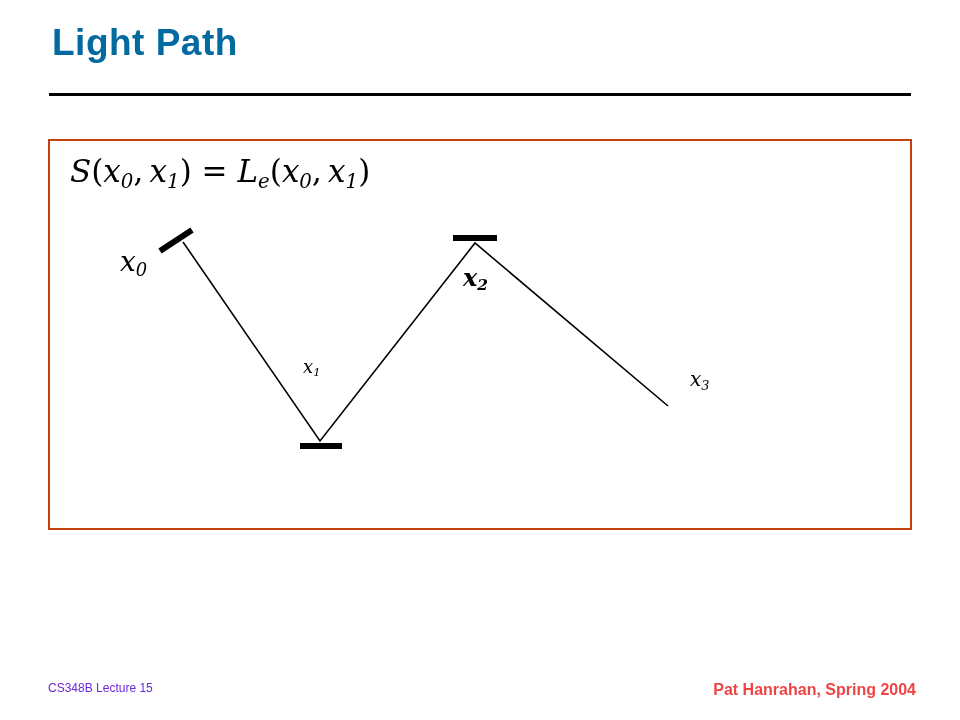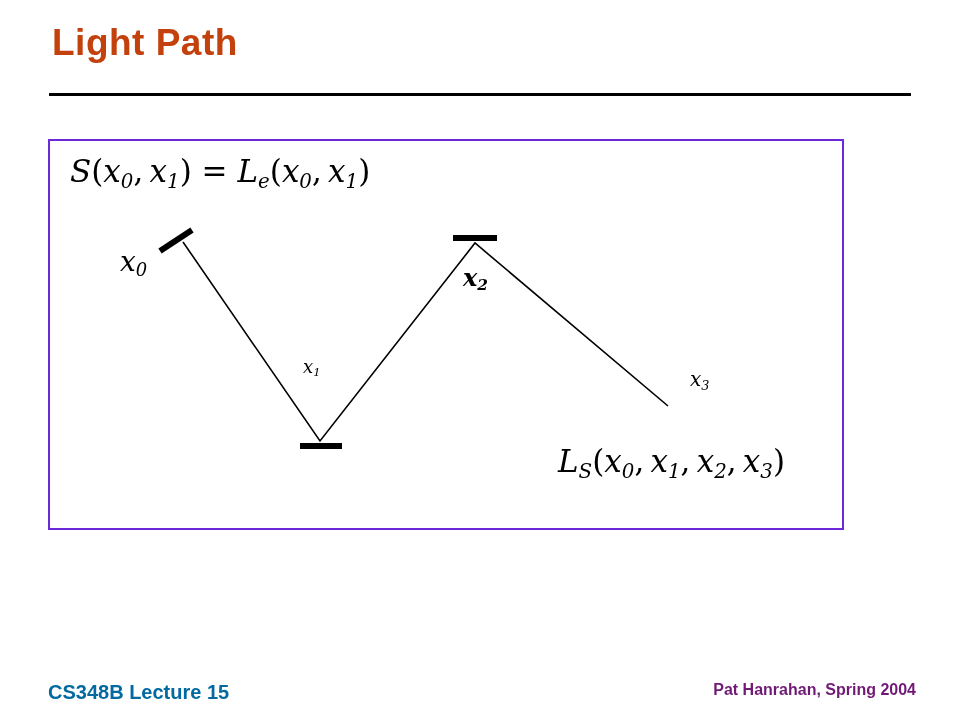--- a/index.html
+++ b/index.html
@@ -18,39 +18,39 @@
     width: 960px;
     height: 720px;
     background: #ffffff;
   }
   .slide-title {
     position: absolute;
     left: 52px;
     top: 22px;
     font-size: 37px;
     font-weight: bold;
-    color: #c2410c;
+    color: #0369a1;
     letter-spacing: 0.5px;
     text-align: center;
   }
   .title-rule {
     position: absolute;
     left: 49px;
     top: 93px;
     width: 862px;
     height: 3px;
     background: #000000;
   }
   .figure-box {
     position: absolute;
     left: 48px;
     top: 139px;
-    width: 796px;
+    width: 864px;
     height: 391px;
-    border: 2px solid #6d28d9;
+    border: 2px solid #c2410c;
     box-sizing: border-box;
     background: #ffffff;
   }
   .fig-svg {
     position: absolute;
     left: 0;
     top: 0;
     width: 864px;
     height: 391px;
   }
@@ -103,31 +103,31 @@
   }
   .lbl-x3 {
     left: 640px;
     top: 228px;
     font-size: 20px;
   }
   .footer-left {
     position: absolute;
     left: 48px;
     top: 681px;
-    font-size: 20px;
-    font-weight: bold;
-    color: #0369a1;
+    font-size: 12px;
+    font-weight: normal;
+    color: #6d28d9;
   }
   .footer-right {
     position: absolute;
     right: 44px;
     top: 681px;
     font-size: 16px;
     font-weight: bold;
-    color: #701a75;
+    color: #ef4444;
     text-align: right;
   }
 </style>
 </head>
 <body>
 
 <div class="slide">
 
   <div class="slide-title">Light Path</div>
   <div class="title-rule"></div>
@@ -142,23 +142,20 @@
 
       <line x1="250" y1="305" x2="292" y2="305" stroke="#000000" stroke-width="6" stroke-linecap="butt"></line>
 
       <line x1="403" y1="97" x2="447" y2="97" stroke="#000000" stroke-width="6" stroke-linecap="butt"></line>
     </svg>
 
     <div class="math eq-emitted">
       <span>S<span class="up">(</span>x<sub>0</sub><span class="up">,</span> x<sub>1</sub><span class="up">)</span>&nbsp;=&nbsp;L<sub>e</sub><span class="up">(</span>x<sub>0</sub><span class="up">,</span> x<sub>1</sub><span class="up">)</span></span>
     </div>
 
-    <div class="math eq-path">
-      <span>L<sub>S</sub><span class="up">(</span>x<sub>0</sub><span class="up">,</span> x<sub>1</sub><span class="up">,</span> x<sub>2</sub><span class="up">,</span> x<sub>3</sub><span class="up">)</span></span>
-    </div>
 
     <div class="math lbl-x0">x<sub>0</sub></div>
     <div class="math lbl-x1">x<sub>1</sub></div>
     <div class="math lbl-x2">x<sub>2</sub></div>
     <div class="math lbl-x3">x<sub>3</sub></div>
 
   </div>
 
   <div class="footer-left">CS348B Lecture 15</div>
   <div class="footer-right">Pat Hanrahan, Spring 2004</div>

